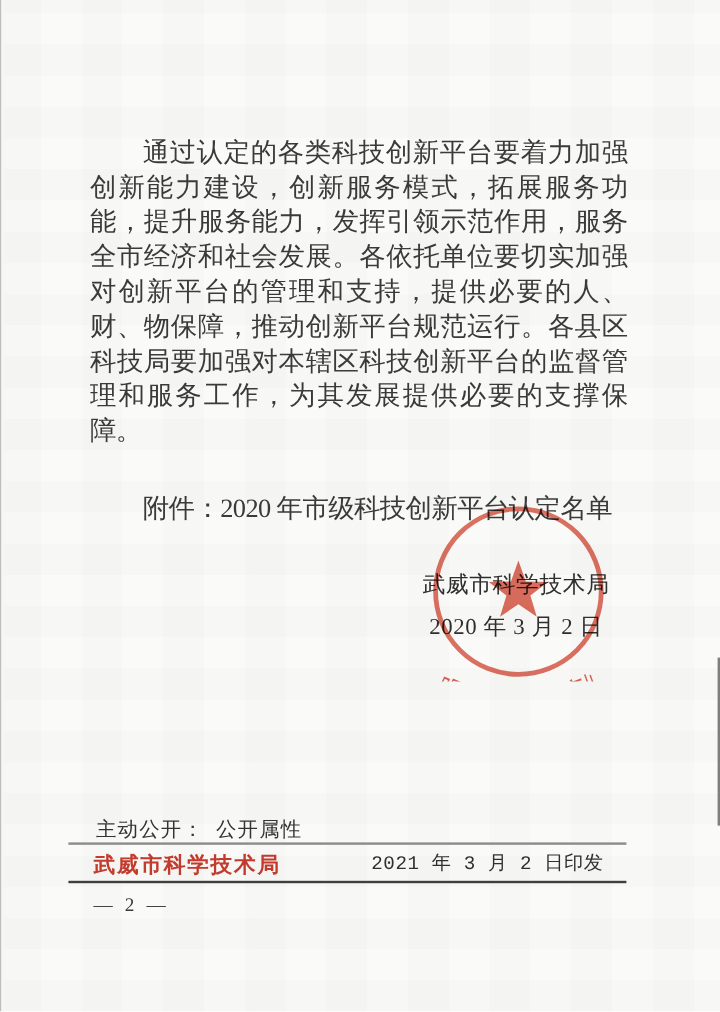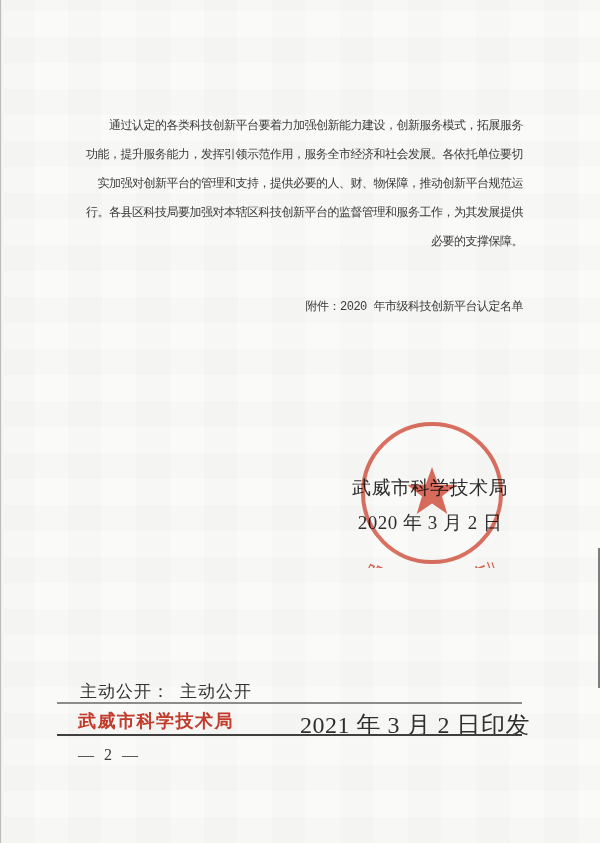--- a/index.html
+++ b/index.html
@@ -25,26 +25,25 @@
   }
   .edge-right {
     position: absolute; right: 0; top: 548px; height: 140px; width: 2px;
     background: #555;
     opacity: 0.75;
   }
   
   .content {
     position: absolute; left: 75px; top: 112px; width: 448px;
     color: #3a3a3a;
-    font-size: 12px; line-height: 29px;
+    font-size: 22px; line-height: 29px;
     letter-spacing: -0.5px;
     text-align: justify;
-    font-family: Liberation Mono, monospace;
   }
-  .content p { margin: 0; text-indent: 2em; text-align: right; }
+  .content p { margin: 0; text-indent: 2em; }
   .attachment { margin-top: 36px !important; text-align: left; }
   
   .signature {
     position: absolute; left: 335px; top: 470px; width: 190px;
     text-align: center;
     color: #2e2e2e;
     font-size: 19px; line-height: 35px;
     letter-spacing: 0.5px;
     z-index: 2;
   }
@@ -70,23 +69,24 @@
   .rule-bottom {
     position: absolute; left: 57px; top: 734px; width: 465px; height: 2px;
     background: #3f3f3f;
   }
   .issuer {
     position: absolute; left: 78px; top: 709px;
     font-size: 18px; font-weight: 600;
     letter-spacing: 1.5px;
   }
   .issue-date {
-    position: absolute; right: 70px; top: 709px;
-    font-size: 24px; color: #2f2f2f;
+    position: absolute; right: 97px; top: 709px;
+    font-size: 16px; color: #2f2f2f;
     letter-spacing: 0.5px;
+    font-family: Liberation Mono, monospace;
   }
   .page-number {
     position: absolute; left: 78px; top: 746px;
     font-size: 16px; color: #3a3a3a;
     letter-spacing: 3px;
   }
 </style>
 </head>
 <body>
 
@@ -109,21 +109,21 @@
       <path id="sealArc" d="M 75,127 A 52,52 0 1 1 74.95,127" fill="none"></path>
     </defs>
     <circle cx="75" cy="75" r="69" fill="none" stroke="#d7503e" stroke-width="4" opacity="0.92"></circle>
     <polygon points="75,49 81.2,66.5 99.7,67 85,78.2 90.3,96 75,85.5 59.7,96 65,78.2 50.3,67 68.8,66.5" fill="#d7503e" opacity="0.95"></polygon>
     <text font-size="23" fill="#d7503e" letter-spacing="6" font-family="Liberation Serif, DejaVu Serif, serif">
       <textPath href="#sealArc" startOffset="15%">武威市科学技术局</textPath>
     </text>
   </svg>
 
   <div class="publicity">
-    <span>主动公开：</span><span class="val">主动公开</span>
+    <span>主动公开：</span><span class="val">公开属性</span>
   </div>
 
   <div class="rule-top"></div>
 
   <div class="issuer" style="color:#c23b2c">武威市科学技术局</div>
   <div class="issue-date">2021 年 3 月 2 日印发</div>
 
   <div class="rule-bottom"></div>
 
   <div class="page-number">— 2 —</div>

